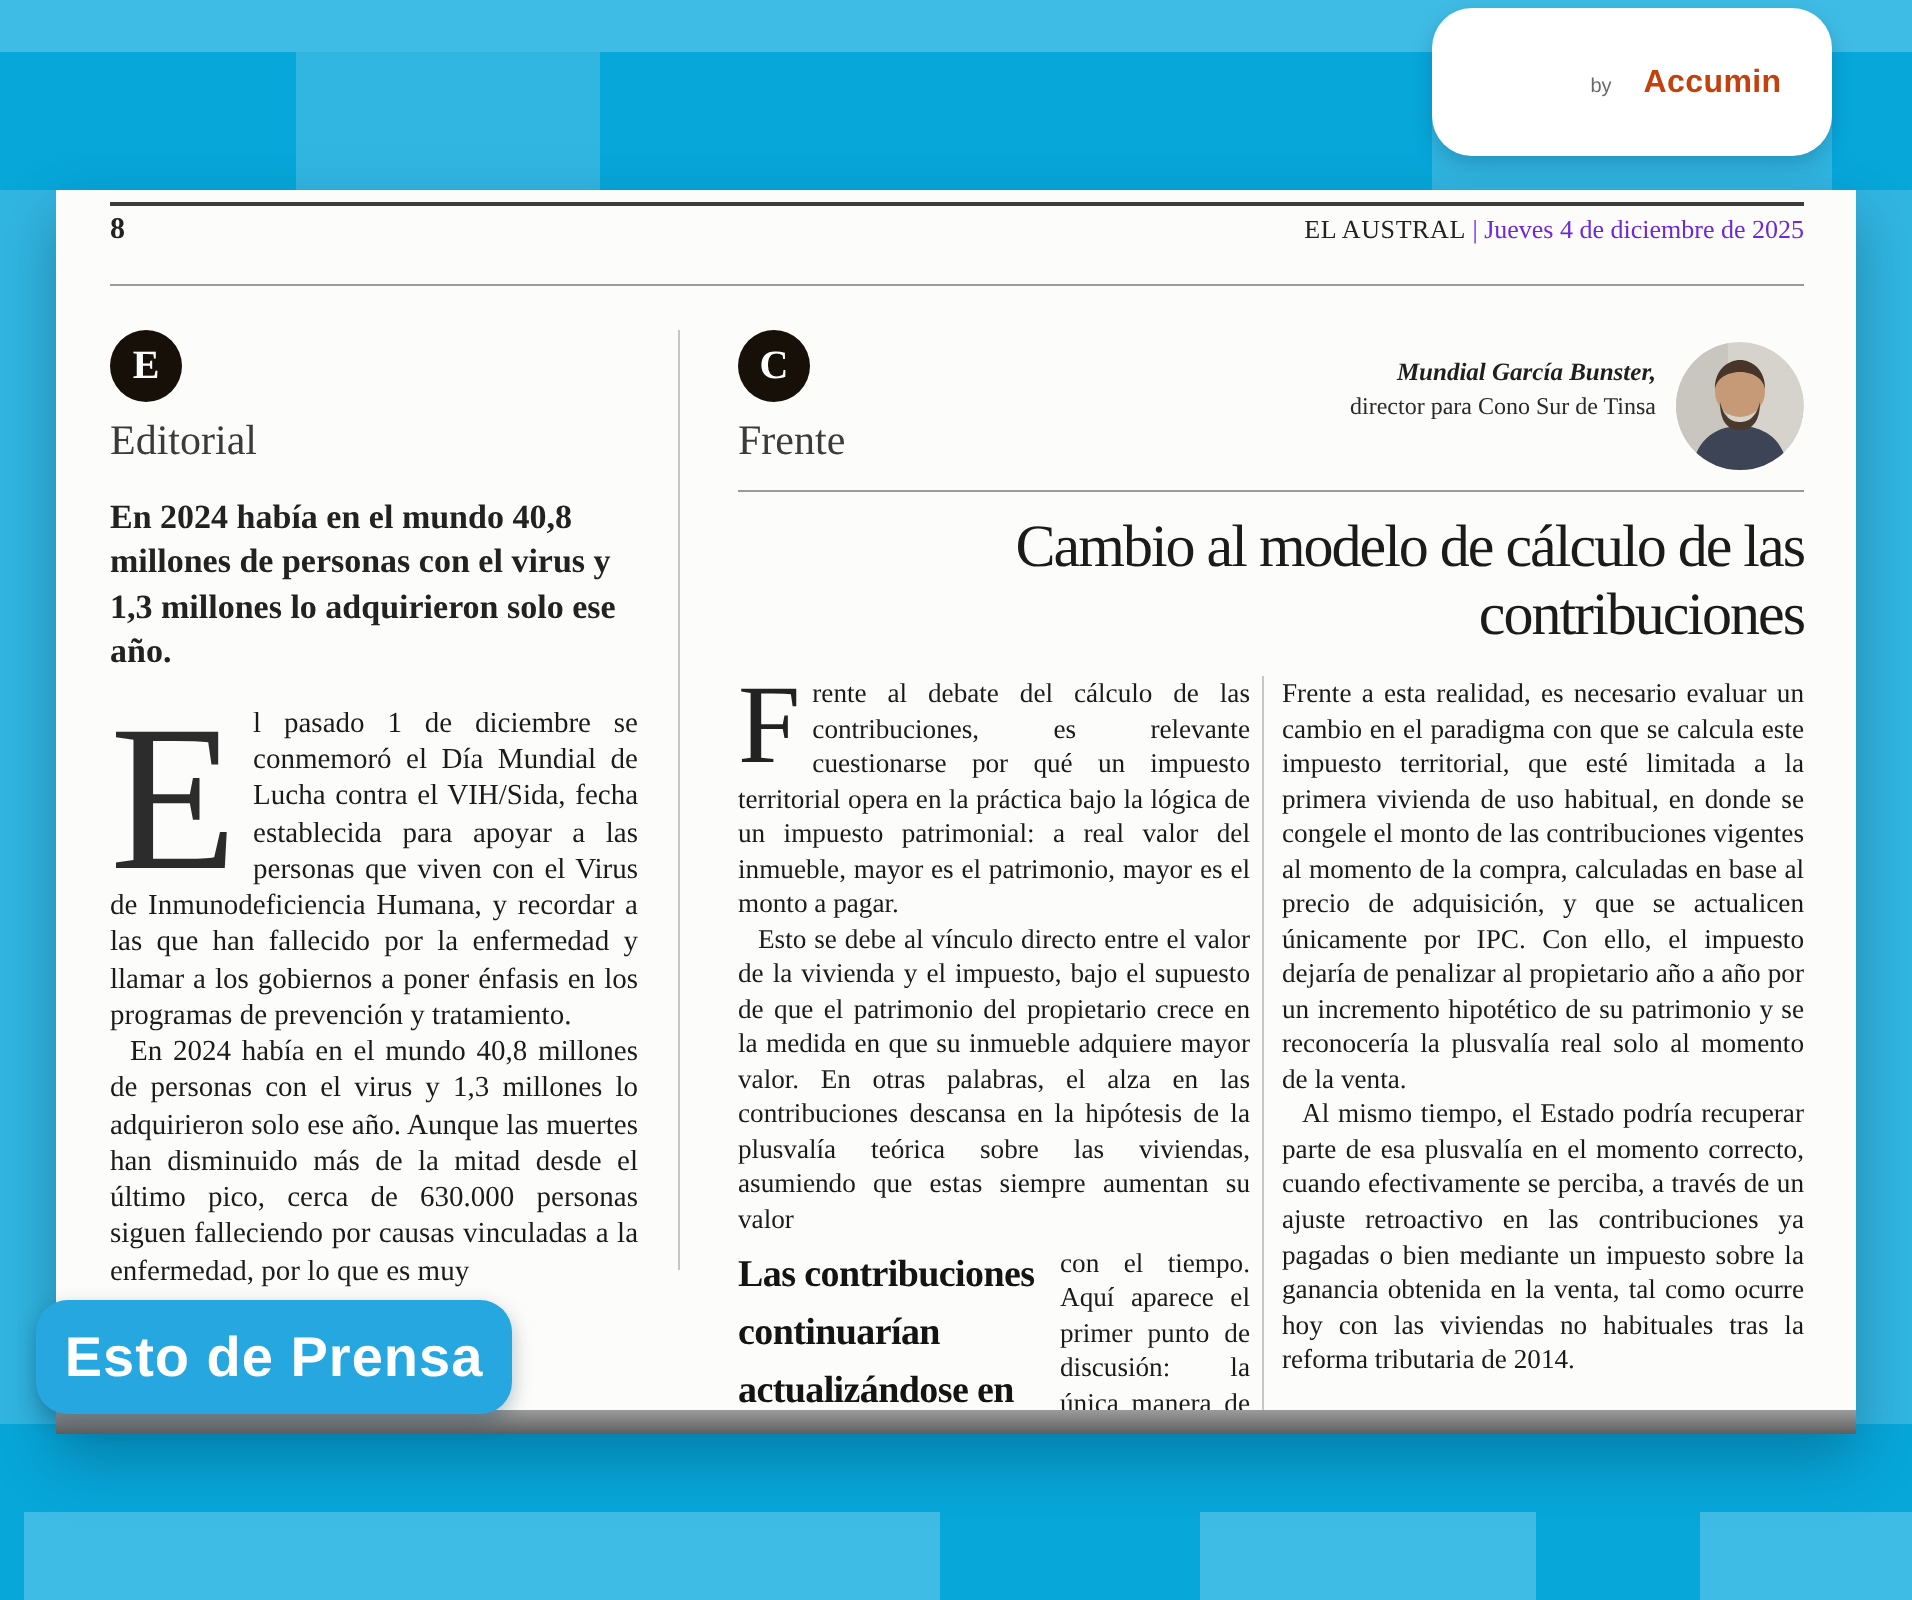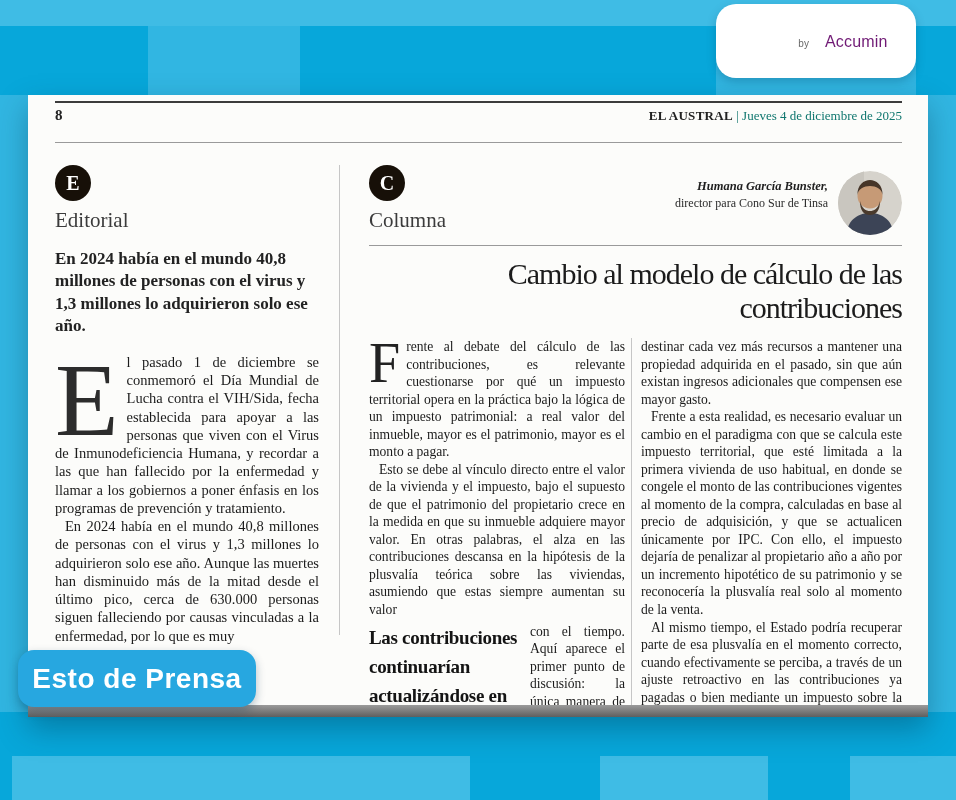--- a/index.html
+++ b/index.html
@@ -14,35 +14,35 @@
 
   
   .logo-card { position:absolute; top:4px; right:40px; width:200px; height:74px;
     background:#ffffff; border-radius:20px; box-shadow:0 4px 10px rgba(0,60,90,.25);
     display:flex; flex-direction:column; align-items:center; justify-content:center; z-index:5; }
   .logo-word { font-family:"Liberation Sans","DejaVu Sans",sans-serif; font-weight:700;
     font-size:37px; line-height:34px; color:#191919; letter-spacing:1px; }
   .logo-by-row { display:flex; align-items:baseline; gap:16px; margin-left:54px; margin-top:1px;
     font-family:"Liberation Sans","DejaVu Sans",sans-serif; }
   .logo-by { font-size:10px; color:#6a6a6a; }
-  .logo-co { font-size:16px; font-weight:400; color:#701a75; letter-spacing:.2px; }
+  .logo-co { font-size:16px; font-weight:700; color:#c2410c; letter-spacing:.2px; }
 
   
   .page { position:absolute; left:28px; top:95px; width:900px; height:622px;
     background:#fcfcfa; color:#1c1c1c; overflow:hidden; padding:4px 26px 0 27px;
     box-shadow:0 12px 28px rgba(0,45,70,.35); }
   .page-bottom-edge { position:absolute; left:28px; top:705px; width:900px; height:12px;
     background:linear-gradient(#9b9b9b,#5f5f5f); z-index:2; }
 
   .top-rule { height:2px; background:#3c3c3c; margin-top:2px; }
   .head-row { display:flex; justify-content:space-between; align-items:baseline; margin-top:4px; }
   .page-num { font-weight:700; font-size:15px; color:#222; }
   .masthead-wrap { font-size:13px; color:#222; }
-  .masthead { font-weight:700; letter-spacing:.3px; }
-  .mast-date { font-weight:400; color:#0f766e; }
+  .masthead { font-weight:400; letter-spacing:.3px; }
+  .mast-date { font-weight:400; color:#6d28d9; }
 
   .section-title { font-size:49px; font-weight:700; letter-spacing:-.5px; color:#171310; margin-top:10px; }
   .section-rule { height:1px; background:#9a9a9a; margin-top:18px; }
 
   .content { display:flex; margin-top:22px; height:470px; }
   .ed-col { width:285px; flex:0 0 285px; padding-right:20px; border-right:1px solid #c6c6c6; }
   .col-col { flex:1; padding-left:29px; }
 
   .kicker-circle { width:36px; height:36px; border-radius:50%; background:#171008; color:#fff;
     display:flex; align-items:center; justify-content:center; font-weight:700; font-size:20px; }
@@ -125,25 +125,25 @@
       <div class="ed-body">
         <p><span class="dropcap-e">E</span><span>l pasado 1 de diciembre se conmemoró el Día Mundial de Lucha contra el VIH/Sida, fecha establecida para apoyar a las personas que viven con el Virus de Inmunodeficiencia Humana, y recordar a las que han fallecido por la enfermedad y llamar a los gobiernos a poner énfasis en los programas de prevención y tratamiento.</span></p>
         <p>En 2024 había en el mundo 40,8 millones de personas con el virus y 1,3 millones lo adquirieron solo ese año. Aunque las muertes han disminuido más de la mitad desde el último pico, cerca de 630.000 personas siguen falleciendo por causas vinculadas a la enfermedad, por lo que es muy</p>
       </div>
     </div>
 
     <div class="col-col">
       <div class="col-head-row">
         <div>
           <div class="kicker-circle">C</div>
-          <div class="kicker-label">Columna</div>
+          <div class="kicker-label">Frente</div>
         </div>
         <div class="col-author-wrap">
           <div class="author-text">
-            <div class="author-name">Humana García Bunster,</div>
+            <div class="author-name">Mundial García Bunster,</div>
             <div class="author-role">director para Cono Sur de Tinsa</div>
           </div>
           <div class="avatar">
             <svg viewBox="0 0 64 64" width="64" height="64">
               <circle cx="32" cy="32" r="32" fill="#d6d3cc"></circle>
               <rect x="0" y="0" width="26" height="64" fill="#c9c6bf"></rect>
               <path d="M8 64 C10 47 22 42 32 42 C42 42 54 47 56 64 Z" fill="#3c4456"></path>
               <circle cx="32" cy="25" r="12.5" fill="#c69a76"></circle>
               <path d="M19.5 24 C19 14 26 9 32 9 C38 9 45 14 44.5 24 C44 18 38 15 32 15 C26 15 20 18 19.5 24 Z" fill="#463528"></path>
               <path d="M22 30 C22 40 26 44 32 44 C38 44 42 40 42 30 C40 38 36 40 32 40 C28 40 24 38 22 30 Z" fill="#4a3a2c"></path>
@@ -158,21 +158,20 @@
         <div class="bcol1">
           <p><span class="dropcap-f">F</span><span>rente al debate del cálculo de las contribuciones, es relevante cuestionarse por qué un impuesto territorial opera en la práctica bajo la lógica de un impuesto patrimonial: a real valor del inmueble, mayor es el patrimonio, mayor es el monto a pagar.</span></p>
           <p>Esto se debe al vínculo directo entre el valor de la vivienda y el impuesto, bajo el supuesto de que el patrimonio del propietario crece en la medida en que su inmueble adquiere mayor valor. En otras palabras, el alza en las contribuciones descansa en la hipótesis de la plusvalía teórica sobre las viviendas, asumiendo que estas siempre aumentan su valor</p>
           <div class="pq-row">
             <div class="pullquote">Las contribuciones continuarían actualizándose en línea con el mercado...</div>
             <div class="pq-side" lang="es">con el tiempo. Aquí aparece el primer punto de discusión: la única manera de comprobar con certeza ese crecimiento real (UF), más allá de la hipótesis, es al</div>
           </div>
 
         </div>
         <div class="bcol2">
-          <p>destinar cada vez más recursos a mantener una propiedad adquirida en el pasado, sin que aún existan ingresos adicionales que compensen ese mayor gasto.</p>
           <p>Frente a esta realidad, es necesario evaluar un cambio en el paradigma con que se calcula este impuesto territorial, que esté limitada a la primera vivienda de uso habitual, en donde se congele el monto de las contribuciones vigentes al momento de la compra, calculadas en base al precio de adquisición, y que se actualicen únicamente por IPC. Con ello, el impuesto dejaría de penalizar al propietario año a año por un incremento hipotético de su patrimonio y se reconocería la plusvalía real solo al momento de la venta.</p>
           <p>Al mismo tiempo, el Estado podría recuperar parte de esa plusvalía en el momento correcto, cuando efectivamente se perciba, a través de un ajuste retroactivo en las contribuciones ya pagadas o bien mediante un impuesto sobre la ganancia obtenida en la venta, tal como ocurre hoy con las viviendas no habituales tras la reforma tributaria de 2014.</p>
 
         </div>
       </div>
     </div>
   </div>
 </div>
 
 <div class="page-bottom-edge"></div>

